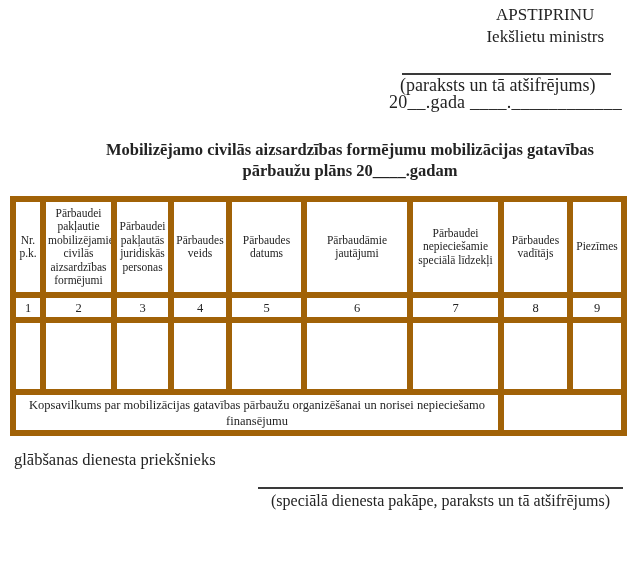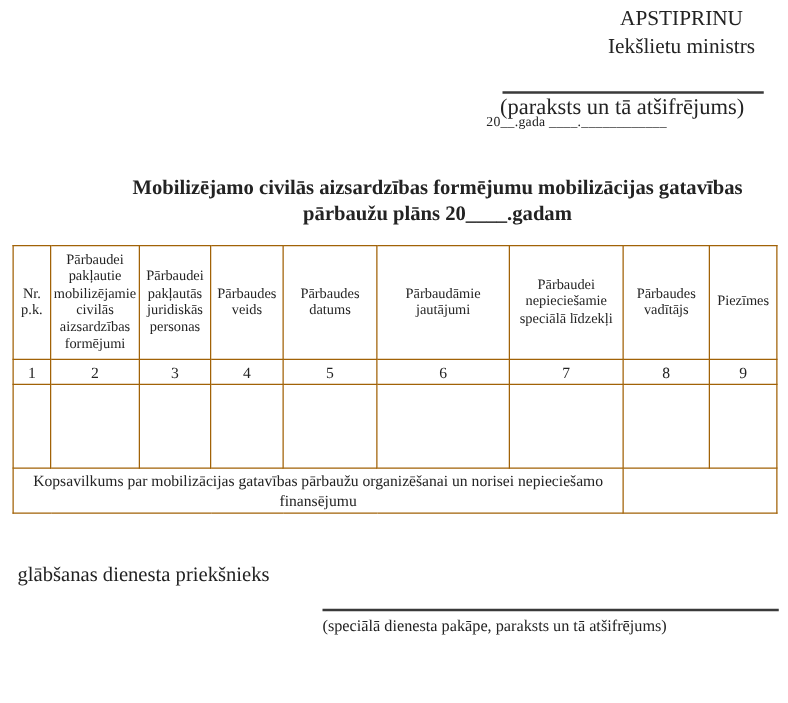--- a/index.html
+++ b/index.html
@@ -24,39 +24,39 @@
     position: absolute; top: 73px; left: 402px; width: 209px;
     border-top: 2px solid #3a3a3a; height: 0;
   }
   .sig-caption-top {
     position: absolute; top: 77px; left: 400px; width: 213px;
     text-align: left; font-size: 18px; line-height: 16px;
     white-space: nowrap;
   }
   .date-top {
     position: absolute; top: 92px; left: 389px;
-    font-size: 11px; letter-spacing: 0.2px;
+    font-size: 18px; letter-spacing: 0.2px;
     white-space: nowrap;
   }
 
   
   .doc-title {
     position: absolute; top: 139px; left: 0; width: 100%;
     text-align: center; font-weight: bold;
     font-size: 16.5px; line-height: 21px; padding-left: 35px;
   }
 
   
   table.plan {
     position: absolute; top: 196px; left: 10px;
     width: 611px;
     border-collapse: collapse; table-layout: fixed;
   }
   table.plan td {
-    border: 1px solid #a16207;
+    border: 6px solid #a16207;
     text-align: center; vertical-align: middle;
     padding: 1px 2px;
     overflow: hidden;
   }
   tr.hdr td { height: 88px; font-size: 11.5px; line-height: 13.5px; }
   tr.num td { height: 17px; font-size: 12.5px; line-height: 14px; }
   tr.blank td { height: 64px; }
   tr.foot td { height: 33px; font-size: 12.5px; line-height: 16px; }
 
   
@@ -64,21 +64,21 @@
     position: absolute; top: 448px; left: 14px;
     font-size: 16.5px; line-height: 23px;
     white-space: nowrap;
   }
   .sig-line-bottom {
     position: absolute; top: 487px; left: 258px; width: 365px;
     border-top: 2px solid #3a3a3a; height: 0;
   }
   .sig-caption-bottom {
     position: absolute; top: 492px; left: 258px; width: 365px;
-    text-align: left; font-size: 13px; line-height: 17px;
+    text-align: center; font-size: 16px; line-height: 17px;
     white-space: nowrap;
   }
   .date-bottom {
     position: absolute; top: 531px; left: 14px;
     font-size: 17px; letter-spacing: 0.2px;
     white-space: nowrap;
   }
 </style>
 </head>
 <body>

